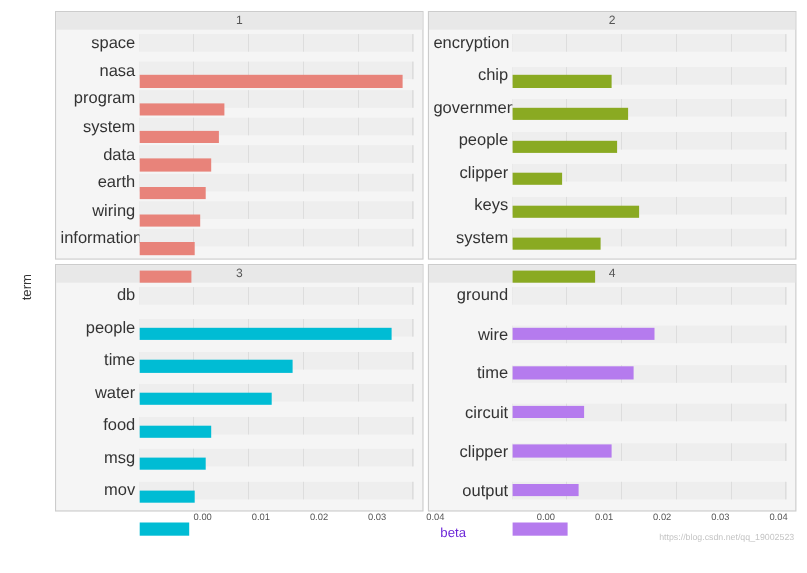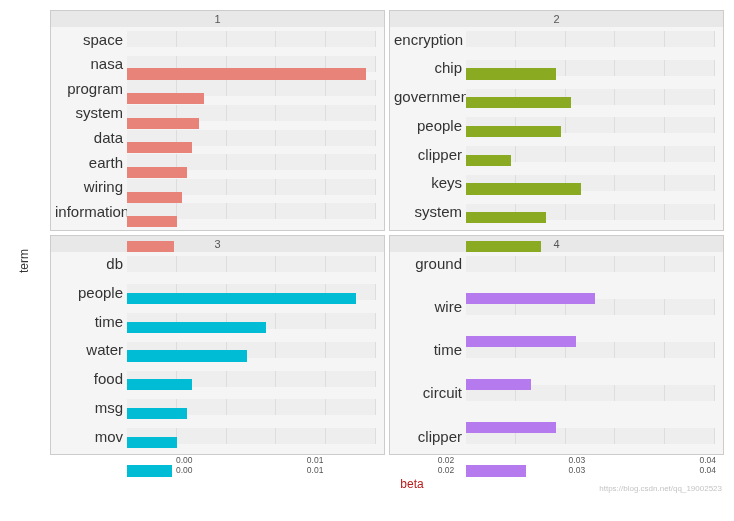--- a/index.html
+++ b/index.html
@@ -25,21 +25,21 @@
       left: 12px;
       top: 50%;
       transform: translateY(-50%) rotate(-90deg);
       font-size: 12px;
       color: #333;
       white-space: nowrap;
     }
     .x-axis-label {
       text-align: center;
       font-size: 12px;
-      color: #b91c1c;
+      color: #6d28d9;
       margin-top: 2px;
     }
     .grid-2x2 {
       display: grid;
       grid-template-columns: 1fr 1fr;
       grid-template-rows: 1fr 1fr;
       gap: 4px;
       flex: 1;
     }
     .panel {
@@ -297,25 +297,31 @@
             <div class="bar-area">
               <div class="bar-fill" style="width: 36%; height: 70%; margin-top: 15%; background-color: rgb(181, 123, 238); z-index: 1; position: absolute;"></div>
             </div>
           </div>
           <div class="bar-row">
             <div class="bar-label">clipper</div>
             <div class="bar-area">
               <div class="bar-fill" style="width: 24%; height: 70%; margin-top: 15%; background-color: rgb(181, 123, 238); z-index: 1; position: absolute;"></div>
             </div>
           </div>
+          <div class="bar-row">
+            <div class="bar-label">output</div>
+            <div class="bar-area">
+              <div class="bar-fill" style="width: 20%; height: 70%; margin-top: 15%; background-color: rgb(181, 123, 238); z-index: 1; position: absolute;"></div>
+            </div>
+          </div>
         </div>
       </div>
     </div>
 
-  <div style="display:flex; margin-left:50px;flex-direction:column;">
+  <div style="display:flex; margin-left:50px;">
     <div style="flex:1; display:flex; flex-direction:column; align-items:center;">
       <div style="width:100%; display:flex; justify-content:space-between; padding: 0 8px 0 76px; font-size:8.5px; color:#555;">
         <span>0.00</span>
           <span>0.01</span>
           <span>0.02</span>
           <span>0.03</span>
           <span>0.04</span>
       </div>
     </div>
     <div style="flex:1; display:flex; flex-direction:column; align-items:center;">

